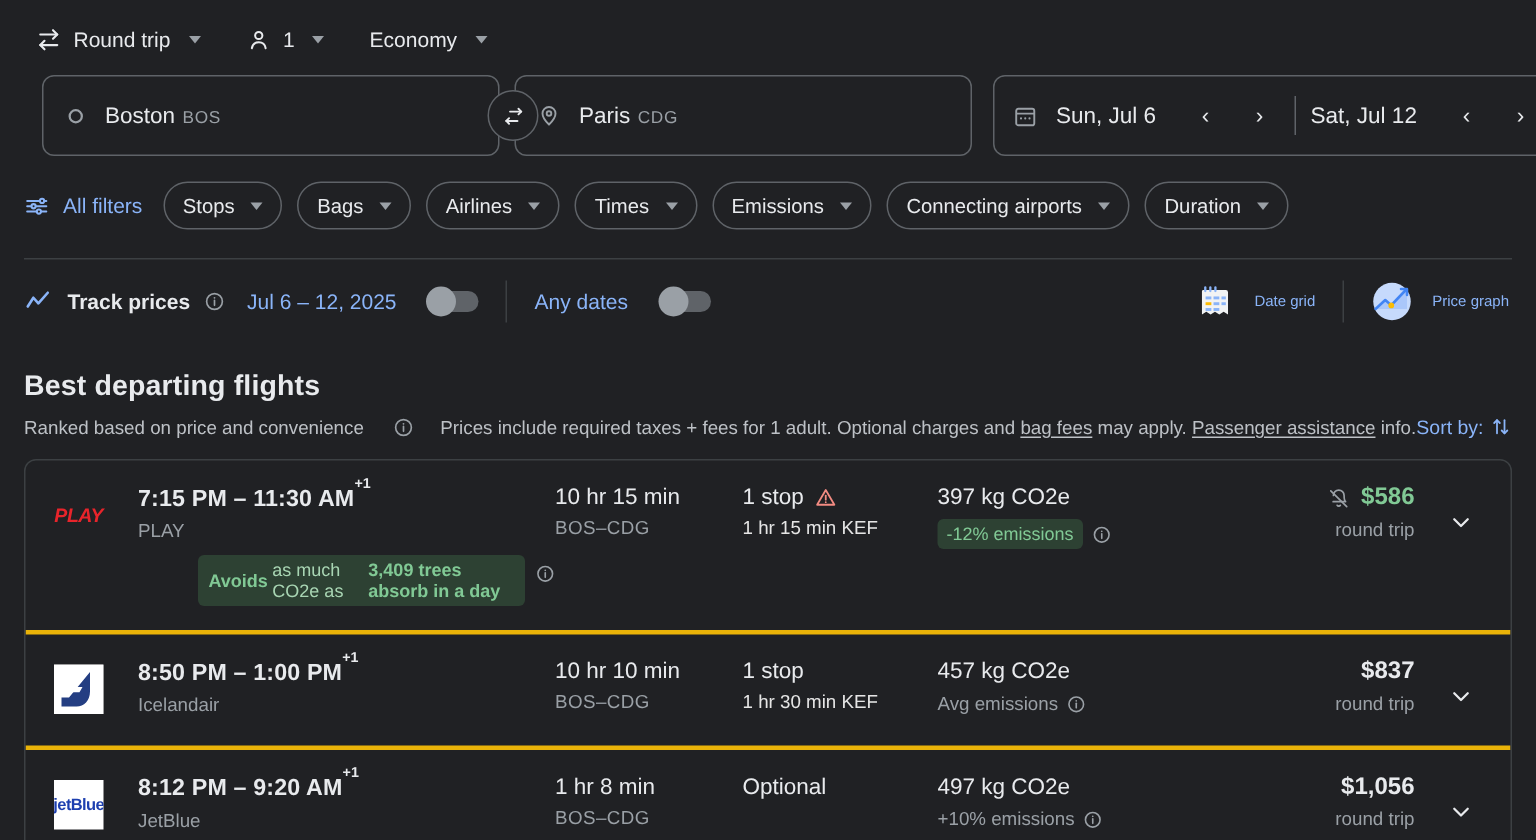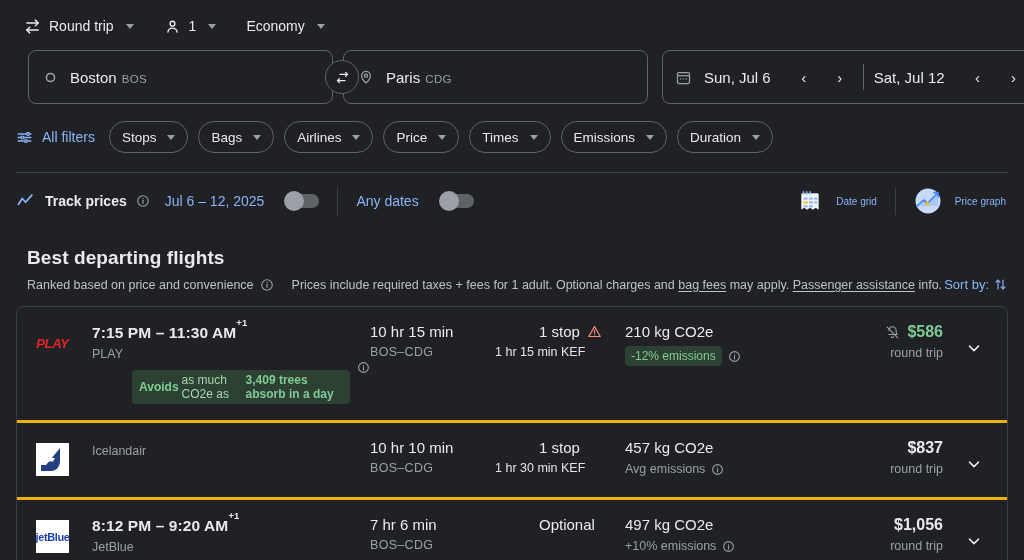--- a/index.html
+++ b/index.html
@@ -65,24 +65,24 @@
   .trk-dates{font-size:14px;color:#8ab4f8;margin-left:6px;}
   .toggle{width:34px;height:14px;border-radius:7px;background:#5f6368;position:relative;margin-left:12px;cursor:pointer;}
   .toggle .knob{position:absolute;left:-1px;top:-3px;width:20px;height:20px;border-radius:50%;background:#9aa0a6;}
   .vsep{width:1px;height:28px;background:#3c4043;margin:0 18px;}
   .anydates{font-size:14px;color:#8ab4f8;font-weight:500;}
   .spacer{flex:1;}
   .rightact{display:flex;align-items:center;gap:13px;cursor:pointer;}
   .rightact .lbl{font-size:10px;color:#8ab4f8;font-weight:500;}
 
   
-  .bestwrap{padding:18px 16px 0 16px;margin-left:11px;}
+  .bestwrap{padding:18px 16px 0 16px;}
   .best-title{font-size:19px;font-weight:700;color:#e8eaed;letter-spacing:.1px;}
   .sub-row{display:flex;align-items:center;margin-top:8px;}
-  .sub{font-size:12.5px;color:#bdc1c6;display:flex;align-items:center;gap:6px;}
+  .sub{font-size:12.5px;color:#bdc1c6;display:flex;align-items:center;gap:19px;}
   .sub2{font-size:12.5px;color:#bdc1c6;margin-left:18px;}
   .sub2 u{text-decoration:underline;text-underline-offset:2px;cursor:pointer;}
   .sortby{margin-left:auto;display:flex;align-items:center;gap:4px;color:#8ab4f8;font-size:13px;font-weight:500;cursor:pointer;}
 
   
   .card{
     margin:14px 16px 0 16px;border:1px solid #3c4043;border-radius:8px;
     background:#202124;overflow:hidden;
   }
   .frow{display:flex;align-items:flex-start;padding:16px 16px 16px 18px;border-bottom:3px solid #eab308;cursor:pointer;position:relative;}
@@ -94,26 +94,26 @@
   .col-time{flex:0 0 278px;margin-left:22px;}
   .times{font-size:15.5px;font-weight:700;color:#e8eaed;letter-spacing:.1px;}
   .times sup{font-size:9.5px;font-weight:700;top:-.6em;position:relative;}
   .airline{font-size:12.5px;color:#9aa0a6;margin-top:5px;}
   .greenbadge{
     display:inline-flex;align-items:center;margin-top:9px;
     background:#2d4133;color:#81c995;border-radius:4px;
     padding:3px 7px;font-size:12px;font-weight:700;
   }
   .greenbadge .norm{font-weight:400;color:#a8d5b3;margin:0 3px;}
-  .badge-row{display:flex;gap:7px;padding-left:40px;}
+  .badge-row{display:flex;align-items:center;gap:7px;padding-left:40px;}
   .col-dur{flex:0 0 125px;}
   .dur{font-size:15px;color:#e8eaed;}
   .route{font-size:12.5px;color:#9aa0a6;margin-top:5px;letter-spacing:.3px;}
   .col-stop{flex:0 0 130px;}
-  .stops{font-size:15px;color:#e8eaed;display:flex;align-items:center;gap:7px;margin-left:44px;}
+  .stops{font-size:15px;color:#e8eaed;display:flex;align-items:center;gap:7px;}
   .stopsub{font-size:12.5px;color:#e5e5e5;margin-top:5px;}
   .col-emis{flex:0 0 180px;}
   .emis{font-size:15px;color:#e8eaed;}
   .emissub{font-size:12.5px;color:#9aa0a6;margin-top:6px;display:flex;align-items:center;gap:6px;}
   .pillgreen{background:#2d4133;color:#81c995;border-radius:4px;padding:3px 6px;font-size:12px;font-weight:500;}
   .col-price{flex:1;text-align:right;padding-right:6px;}
   .priceline{display:flex;align-items:center;justify-content:flex-end;gap:7px;}
   .price{font-size:16px;font-weight:700;color:#e8eaed;}
   .price.green{color:#81c995;}
   .triptype{font-size:12.5px;color:#9aa0a6;margin-top:5px;}
@@ -243,29 +243,29 @@
     </div>
     <div class="pill">
       <span>Bags</span>
       <span class="caret"></span>
     </div>
     <div class="pill">
       <span>Airlines</span>
       <span class="caret"></span>
     </div>
     <div class="pill">
-      <span>Price</span>
-      <span class="caret"></span>
-    </div>
-    <div class="pill">
       <span>Times</span>
       <span class="caret"></span>
     </div>
     <div class="pill">
       <span>Emissions</span>
+      <span class="caret"></span>
+    </div>
+    <div class="pill">
+      <span>Connecting airports</span>
       <span class="caret"></span>
     </div>
     <div class="pill">
       <span>Duration</span>
       <span class="caret"></span>
     </div>
   </div>
 
   <div class="hr"></div>
 
@@ -404,21 +404,21 @@
             <svg width="15" height="15" viewBox="0 0 24 24" fill="none" stroke="#f28b82" stroke-width="1.9" stroke-linejoin="round">
                 <path d="M12 4.2L21.2 20H2.8z"></path>
                 <path d="M12 10.2v4.4" stroke-linecap="round"></path>
                 <circle cx="12" cy="17.3" r=".95" fill="#f28b82" stroke="none"></circle>
               </svg>
           </span>
         </div>
         <div class="stopsub">1 hr 15 min KEF</div>
       </div>
       <div class="col-emis">
-        <div class="emis">210 kg CO2e</div>
+        <div class="emis">397 kg CO2e</div>
         <div class="emissub">
           <span class="pillgreen">-12% emissions</span>
           <span class="infoi">
             <svg width="13" height="13" viewBox="0 0 24 24" fill="none" stroke="#9aa0a6" stroke-width="2">
                 <circle cx="12" cy="12" r="9"></circle>
                 <path d="M12 10.8v5.6" stroke-linecap="round"></path>
                 <circle cx="12" cy="7.8" r="1.05" fill="#9aa0a6" stroke="none"></circle>
               </svg>
           </span>
         </div>
@@ -449,20 +449,23 @@
       <div class="logo">
         <span class="logo-box">
           <svg width="33" height="33" viewBox="0 0 33 33">
             <rect width="33" height="33" fill="#ffffff"></rect>
             <path d="M24 5 L10 22 L5 22 L5 28 L15 28 C20 28 24 24 24 18 Z" fill="#243e82"></path>
             <path d="M11.5 15 L19 15 L17 18.5 L10 18.5 Z" fill="#ffffff"></path>
           </svg>
         </span>
       </div>
       <div class="col-time">
+        <div class="times">
+          <span>8:50 PM – 1:00 PM</span><sup>+1</sup>
+        </div>
         <div class="airline">Icelandair</div>
       </div>
       <div class="col-dur">
         <div class="dur">10 hr 10 min</div>
         <div class="route">BOS–CDG</div>
       </div>
       <div class="col-stop">
         <div class="stops">
           <span>1 stop</span>
         </div>
@@ -502,21 +505,21 @@
           <span class="logo-jb">jetBlue</span>
         </span>
       </div>
       <div class="col-time">
         <div class="times">
           <span>8:12 PM – 9:20 AM</span><sup>+1</sup>
         </div>
         <div class="airline">JetBlue</div>
       </div>
       <div class="col-dur">
-        <div class="dur">7 hr 6 min</div>
+        <div class="dur">1 hr 8 min</div>
         <div class="route">BOS–CDG</div>
       </div>
       <div class="col-stop">
         <div class="stops">
           <span>Optional</span>
         </div>
         <div class="stopsub"></div>
       </div>
       <div class="col-emis">
         <div class="emis">497 kg CO2e</div>

